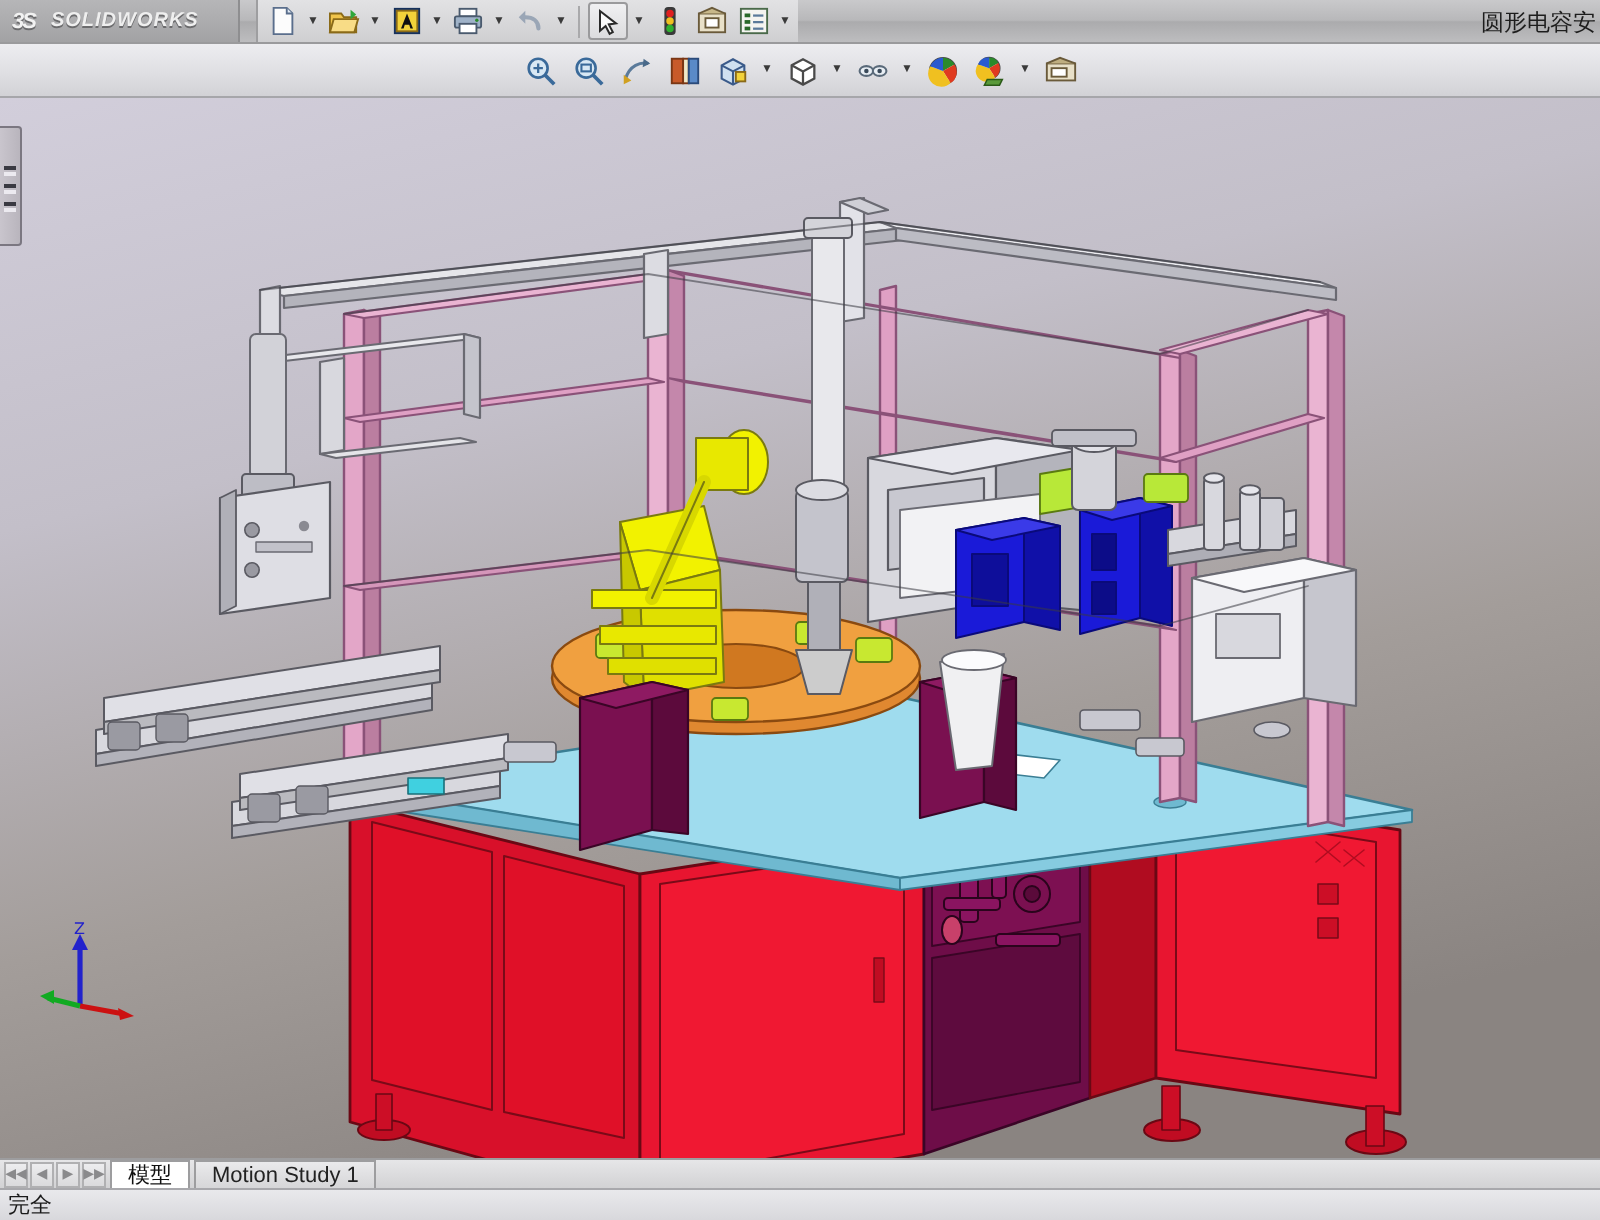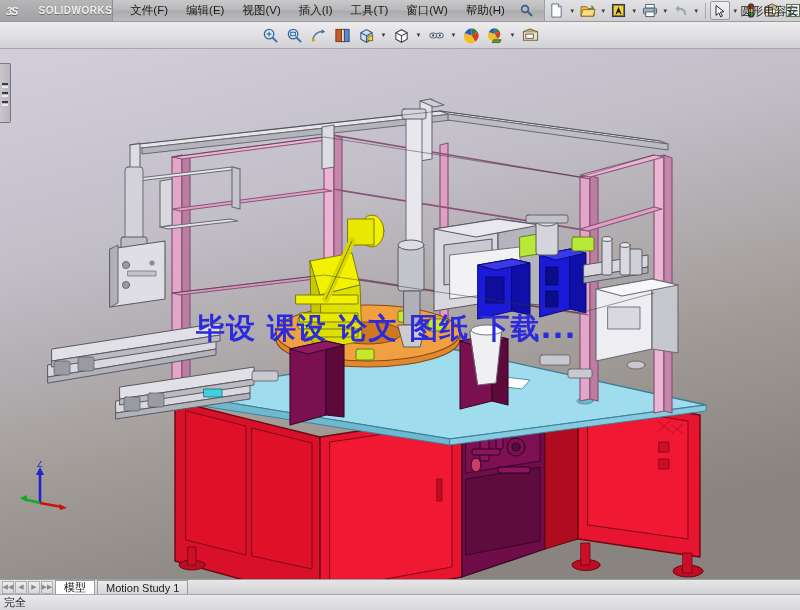--- a/index.html
+++ b/index.html
@@ -25,31 +25,31 @@
     background: linear-gradient(180deg,#c9c9cb 0%,#b8b8ba 48%,#ababad 52%,#bdbdbf 100%);
     border-bottom: 1px solid #9a9a9c;
     position: relative;
     flex: 0 0 22px;
   }
   .sw-logo {
     width: 120px;
     display: flex;
     align-items: center;
     padding-left: 6px;
-    gap: 21px;
+    gap: 8px;
     background: linear-gradient(180deg,#b6b6b8 0%,#a2a2a4 100%);
     border-right: 1px solid #8e8e90;
   }
   .sw-logo .ds {
     font-size: 11px; font-weight: bold; font-style: italic;
     color: #f2f2f2; letter-spacing: -1px;
     text-shadow: 0 1px 0 #6b6b6d;
   }
   .sw-logo .swname {
-    font-size: 10px; font-weight: bold; 
+    font-size: 10px; font-weight: bold; font-style: italic;
     color: #efefef; letter-spacing: 0.5px;
     text-shadow: 0 1px 0 #6b6b6d;
   }
   .menus { display: flex; align-items: center; padding-left: 8px; }
   .menu-item {
     font-size: 11.5px;
     color: #1a1a1a;
     padding: 2px 9px;
     white-space: nowrap;
     cursor: default;
@@ -211,35 +211,20 @@
 
 <div id="app">
 
   <div class="menubar">
 
     <div class="sw-logo">
       <span class="ds">3S</span>
       <span class="swname">SOLIDWORKS</span>
     </div>
 
-    <div class="menus">
-      <div class="menu-item">文件(F)</div>
-      <div class="menu-item">编辑(E)</div>
-      <div class="menu-item">视图(V)</div>
-      <div class="menu-item">插入(I)</div>
-      <div class="menu-item">工具(T)</div>
-      <div class="menu-item">窗口(W)</div>
-      <div class="menu-item">帮助(H)</div>
-      <div class="pin-icon">
-        <svg width="14" height="14" viewBox="0 0 14 14">
-          <circle cx="5" cy="5" r="3.4" fill="none" stroke="#3a5a8a" stroke-width="1.6"></circle>
-          <line x1="7.4" y1="7.4" x2="12" y2="12" stroke="#3a5a8a" stroke-width="1.8"></line>
-        </svg>
-      </div>
-    </div>
 
     <div class="qtoolbar">
 
       <div class="tb-btn">
         <svg width="15" height="15" viewBox="0 0 16 16">
           <path d="M3 1h7l3 3v11H3z" fill="#fcfcfc" stroke="#5a6e8c" stroke-width="1"></path>
           <path d="M10 1v3h3" fill="#dfe8f2" stroke="#5a6e8c" stroke-width="1"></path>
         </svg>
       </div>
       <div class="tb-arrow">▼</div>
@@ -684,21 +669,20 @@
 
           <line x1="22" y1="42" x2="44" y2="46" stroke="#cc1111" stroke-width="2.6"></line>
           <polygon points="49,47 41,43 42,49" fill="#cc1111"></polygon>
 
           <line x1="22" y1="42" x2="6" y2="38" stroke="#11aa22" stroke-width="2.6"></line>
           <polygon points="2,37 9,34 9,41" fill="#11aa22"></polygon>
         </svg>
       </div>
 
       <div class="watermark">
-        <div class="wm-line1">毕设 课设 论文 图纸 下载...</div>
       </div>
 
     </div>
   </div>
 
   <div class="tabstrip">
     <div class="tab-navs">
       <div class="tab-nav">◀◀</div>
       <div class="tab-nav">◀</div>
       <div class="tab-nav">▶</div>

